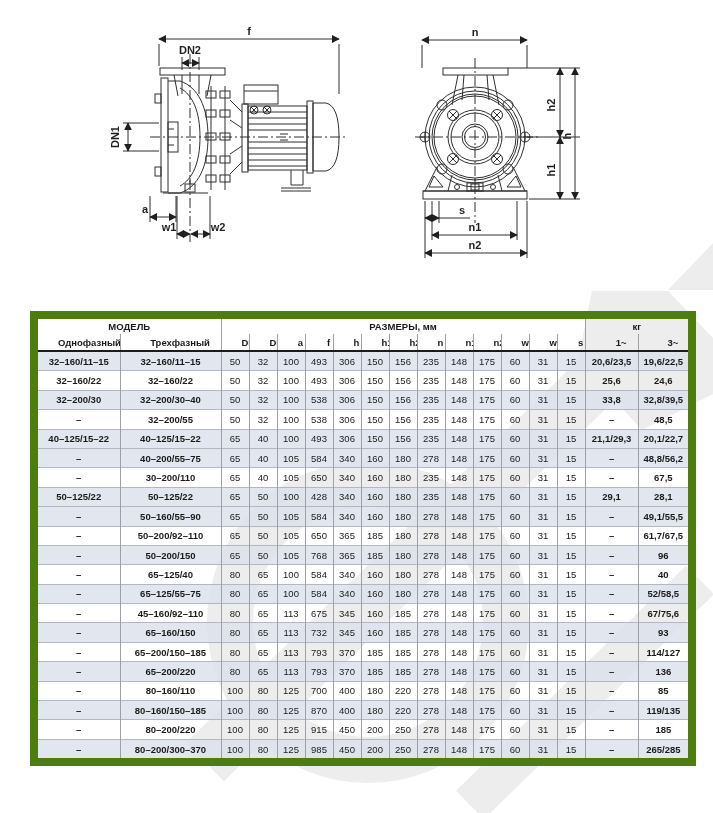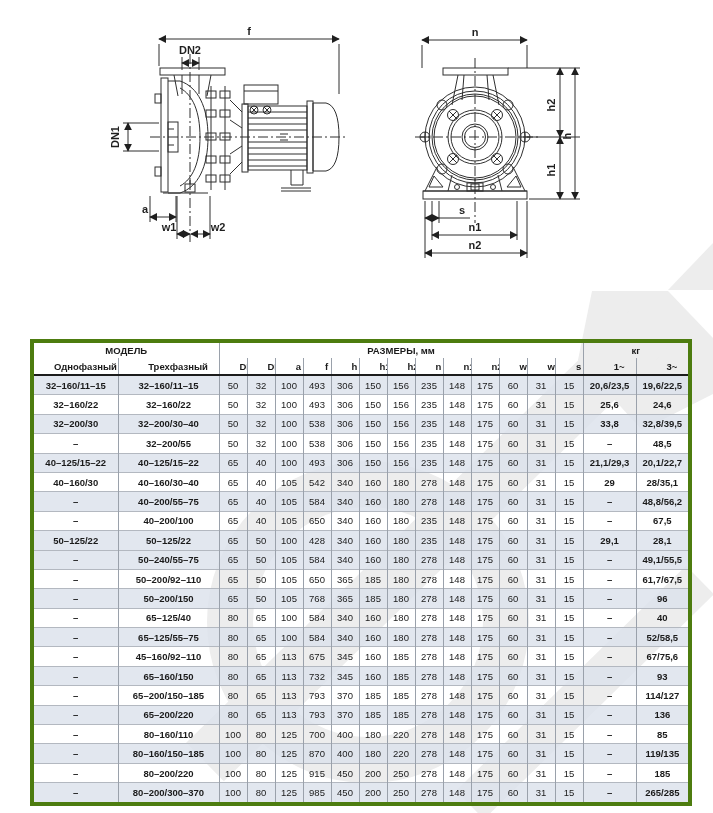--- a/index.html
+++ b/index.html
@@ -4,21 +4,21 @@
 <style>
   html,body{margin:0;padding:0;}
   body{
     width:713px;height:813px;position:relative;overflow:hidden;
     background:#ffffff;font-family:"Liberation Sans",sans-serif;color:#1a1a1a;
   }
   .wm{position:absolute;left:0;top:0;z-index:0;}
   .drawing{position:absolute;z-index:1;}
   .drawing text{font-family:"Liberation Sans",sans-serif;font-size:11px;font-weight:bold;fill:#1f1f1f;}
   .table-wrap{position:absolute;left:30px;top:311px;z-index:1;}
-  table{border-collapse:collapse;table-layout:fixed;width:657px;border:4px solid #4d7c0f;margin-top:28px;}
+  table{border-collapse:collapse;table-layout:fixed;width:657px;border:8px solid #4d7c0f;}
   th,td{text-align:center;vertical-align:middle;overflow:hidden;white-space:nowrap;
         border-left:1px solid #9aa1ab;border-right:1px solid #9aa1ab;padding:0 1px;}
   thead th{font-size:9.5px;font-weight:bold;background:transparent;}
   thead tr.grp th{height:15px;border-bottom:none;}
   thead tr.cols th{height:16px;border-top:none;border-bottom:2px solid #1c1c1c;padding-left:20px;}
   tbody td{font-size:9.5px;height:18.4px;border-top:1px solid #b3b8c0;background:transparent;}
   tbody tr.shaded td{background:rgba(220,226,235,0.82);}
   tbody td.model,tbody td.kg{font-weight:bold;}
 </style>
 </head>
@@ -356,39 +356,20 @@
           <td>156</td>
           <td>235</td>
           <td>148</td>
           <td>175</td>
           <td>60</td>
           <td>31</td>
           <td>15</td>
           <td class="kg">21,1/29,3</td>
           <td class="kg">20,1/22,7</td>
         </tr>
-        <tr>
-          <td class="model">40–160/30</td>
-          <td class="model">40–160/30–40</td>
-          <td>65</td>
-          <td>40</td>
-          <td>105</td>
-          <td>542</td>
-          <td>340</td>
-          <td>160</td>
-          <td>180</td>
-          <td>278</td>
-          <td>148</td>
-          <td>175</td>
-          <td>60</td>
-          <td>31</td>
-          <td>15</td>
-          <td class="kg">29</td>
-          <td class="kg">28/35,1</td>
-        </tr>
         <tr class="shaded">
           <td class="model">–</td>
           <td class="model">40–200/55–75</td>
           <td>65</td>
           <td>40</td>
           <td>105</td>
           <td>584</td>
           <td>340</td>
           <td>160</td>
           <td>180</td>
@@ -396,21 +377,21 @@
           <td>148</td>
           <td>175</td>
           <td>60</td>
           <td>31</td>
           <td>15</td>
           <td class="kg">–</td>
           <td class="kg">48,8/56,2</td>
         </tr>
         <tr>
           <td class="model">–</td>
-          <td class="model">40–200/100</td>
+          <td class="model">30–200/110</td>
           <td>65</td>
           <td>40</td>
           <td>105</td>
           <td>650</td>
           <td>340</td>
           <td>160</td>
           <td>180</td>
           <td>235</td>
           <td>148</td>
           <td>175</td>
@@ -434,21 +415,21 @@
           <td>148</td>
           <td>175</td>
           <td>60</td>
           <td>31</td>
           <td>15</td>
           <td class="kg">29,1</td>
           <td class="kg">28,1</td>
         </tr>
         <tr class="shaded">
           <td class="model">–</td>
-          <td class="model">50–240/55–75</td>
+          <td class="model">50–160/55–90</td>
           <td>65</td>
           <td>50</td>
           <td>105</td>
           <td>584</td>
           <td>340</td>
           <td>160</td>
           <td>180</td>
           <td>278</td>
           <td>148</td>
           <td>175</td>

